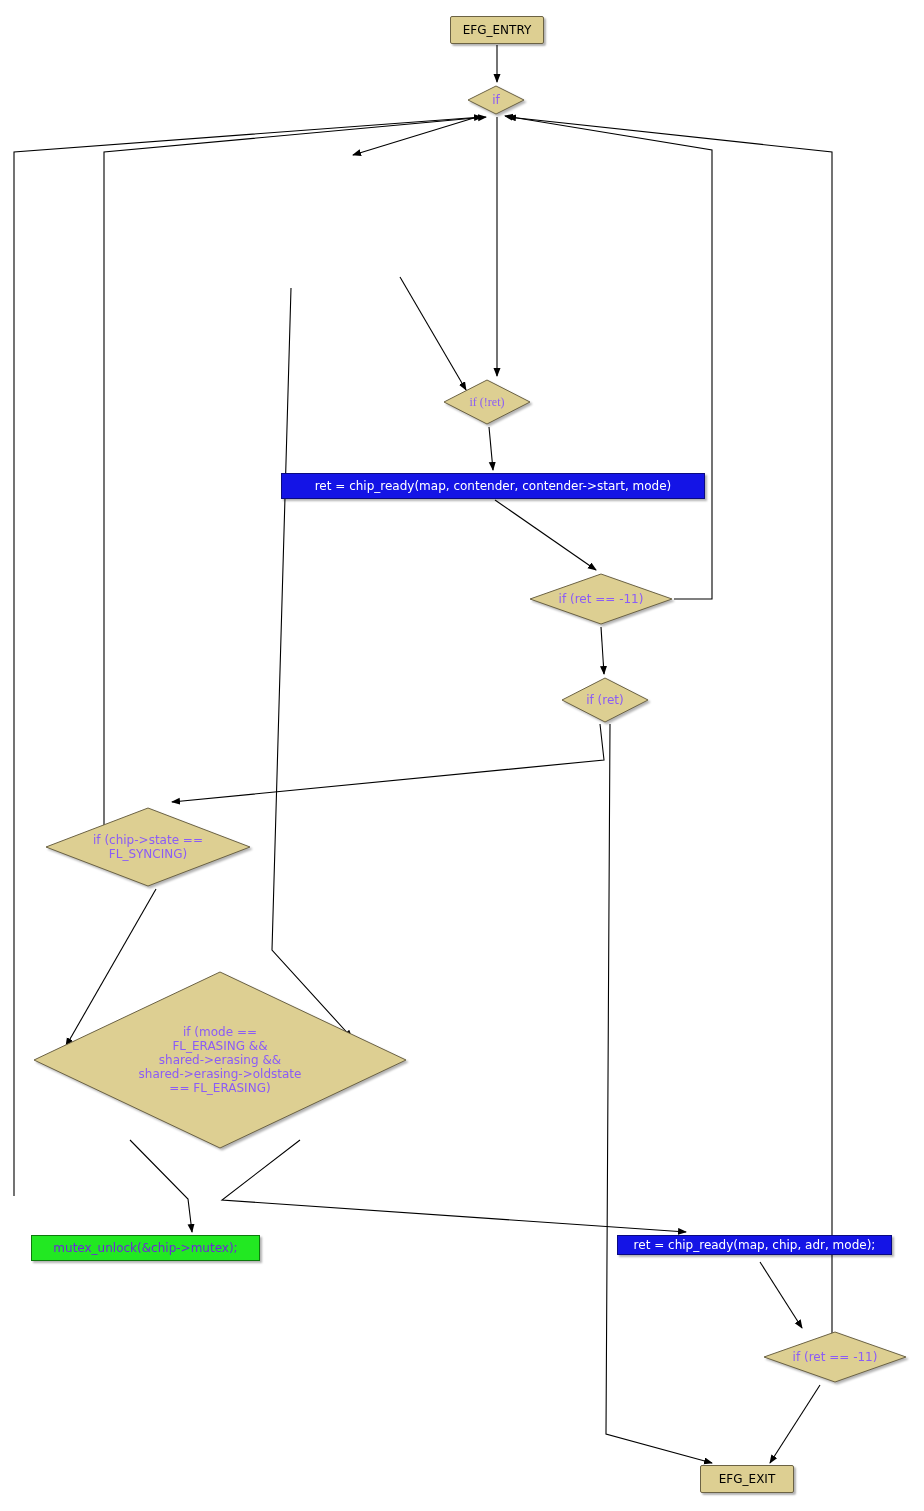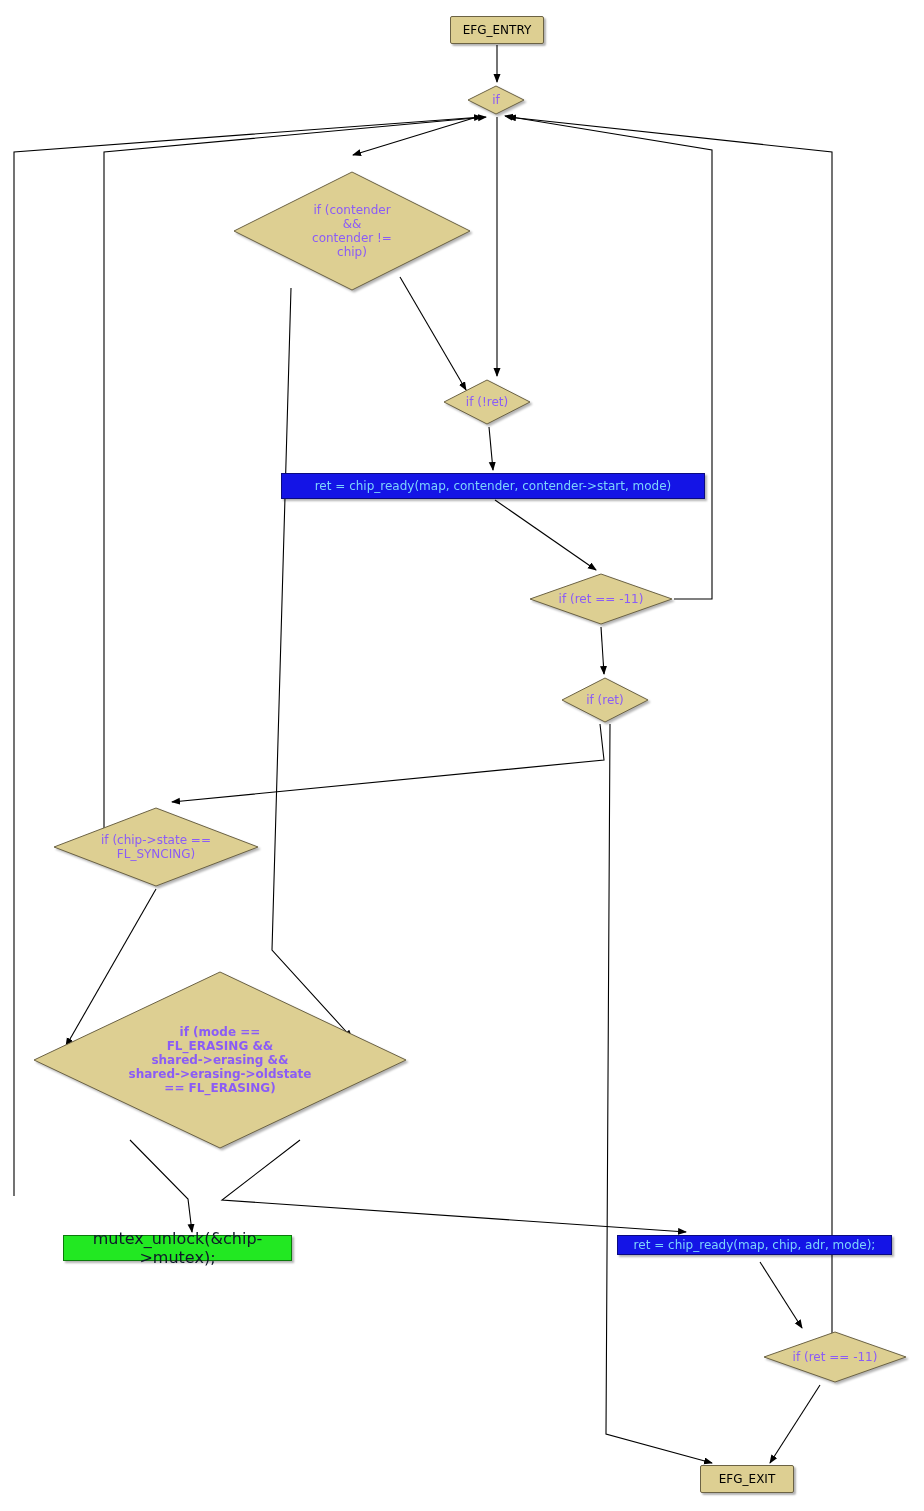--- a/index.html
+++ b/index.html
@@ -9,22 +9,22 @@
   .node{position:absolute;box-sizing:border-box;}
 
   
   .rect{
     border:1px solid #4a4a30;
     display:flex;align-items:center;justify-content:center;
     text-align:center;
     box-shadow:2px 2px 2px rgba(0,0,0,0.30);
   }
   .rect.terminal{background:#ddcf92;border-color:#6b6244;color:#000;font-size:12px;border-radius:2px;}
-  .rect.stmt-blue{background:#1414e6;border-color:#0a0a80;color:#7dd3fc;font-size:12px;}
-  .rect.stmt-green{background:#22e822;border-color:#0c7a0c;color:#0f172a;font-size:16px;margin-left:32px;}
+  .rect.stmt-blue{background:#1414e6;border-color:#0a0a80;color:#ffffff;font-size:12px;}
+  .rect.stmt-green{background:#22e822;border-color:#0c7a0c;color:#6d28d9;font-size:12px;}
 
   
   .diamond{position:absolute;}
   .diamond svg{position:absolute;left:0;top:0;overflow:visible;}
   .diamond .dtext{
     position:absolute;left:0;top:0;width:100%;height:100%;
     display:flex;align-items:center;justify-content:center;
     text-align:center;font-size:12px;color:#8b5cf6;line-height:14px;
     white-space:pre-line;pointer-events:none;
   }
@@ -86,31 +86,22 @@
     <span>EFG_ENTRY</span>
   </div>
 
   <div class="diamond" style="left:466px;top:84px;width:60px;height:32px;">
     <svg width="60" height="32">
       <polygon points="30,2 58,16 30,30 2,16" fill="#ddcf92" stroke="#6b6244" stroke-width="1" style="filter:drop-shadow(2px 2px 1px rgba(0,0,0,0.3))"></polygon>
     </svg>
     <div class="dtext">if</div>
   </div>
 
-  <div class="diamond" style="left:232px;top:170px;width:240px;height:122px;">
-    <svg width="240" height="122">
-      <polygon points="120,2 238,61 120,120 2,61" fill="#ddcf92" stroke="#6b6244" stroke-width="1" style="filter:drop-shadow(2px 2px 1px rgba(0,0,0,0.3))"></polygon>
-    </svg>
-    <div class="dtext">if (contender
-&amp;&amp;
-contender !=
-chip)</div>
-  </div>
 
-  <div class="diamond" style="left:442px;top:378px;width:90px;height:48px;">
+  <div class="diamond" style="left:442px;top:378px;width:90px;height:48px;font-family:Liberation Serif, serif;">
     <svg width="90" height="48">
       <polygon points="45,2 88,24 45,46 2,24" fill="#ddcf92" stroke="#6b6244" stroke-width="1" style="filter:drop-shadow(2px 2px 1px rgba(0,0,0,0.3))"></polygon>
     </svg>
     <div class="dtext">if (!ret)</div>
   </div>
 
   <div class="node rect stmt-blue" style="left:281px;top:473px;width:424px;height:26px;">
     <span>ret = chip_ready(map, contender, contender-&gt;start, mode)</span>
   </div>
 
@@ -121,29 +112,29 @@
     <div class="dtext">if (ret == -11)</div>
   </div>
 
   <div class="diamond" style="left:560px;top:676px;width:90px;height:48px;">
     <svg width="90" height="48">
       <polygon points="45,2 88,24 45,46 2,24" fill="#ddcf92" stroke="#6b6244" stroke-width="1" style="filter:drop-shadow(2px 2px 1px rgba(0,0,0,0.3))"></polygon>
     </svg>
     <div class="dtext">if (ret)</div>
   </div>
 
-  <div class="diamond" style="left:52px;top:806px;width:208px;height:82px;">
+  <div class="diamond" style="left:44px;top:806px;width:208px;height:82px;">
     <svg width="208" height="82">
       <polygon points="104,2 206,41 104,80 2,41" fill="#ddcf92" stroke="#6b6244" stroke-width="1" style="filter:drop-shadow(2px 2px 1px rgba(0,0,0,0.3))"></polygon>
     </svg>
     <div class="dtext">if (chip-&gt;state ==
 FL_SYNCING)</div>
   </div>
 
-  <div class="diamond" style="left:32px;top:970px;width:376px;height:180px;font-weight:bold;">
+  <div class="diamond" style="left:32px;top:970px;width:376px;height:180px;">
     <svg width="376" height="180">
       <polygon points="188,2 374,90 188,178 2,90" fill="#ddcf92" stroke="#6b6244" stroke-width="1" style="filter:drop-shadow(2px 2px 1px rgba(0,0,0,0.3))"></polygon>
     </svg>
     <div class="dtext">if (mode ==
 FL_ERASING &amp;&amp;
 shared-&gt;erasing &amp;&amp;
 shared-&gt;erasing-&gt;oldstate
 == FL_ERASING)</div>
   </div>
 

